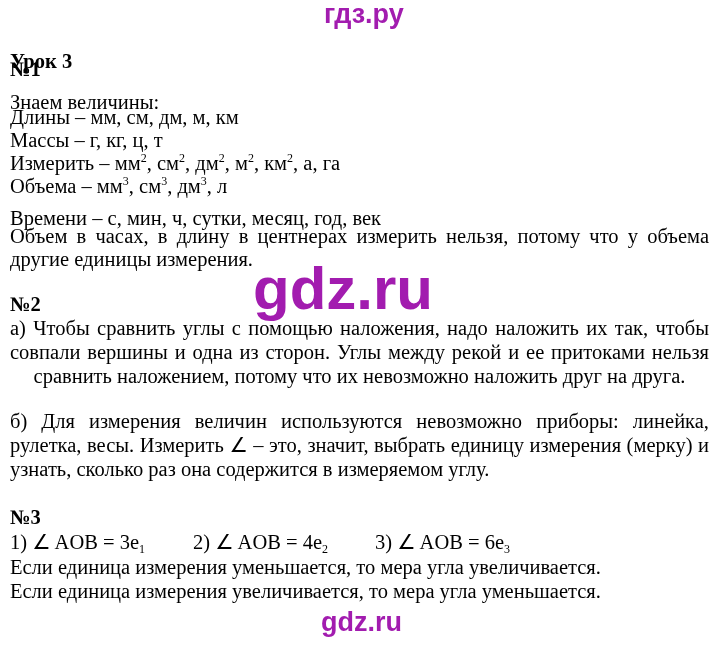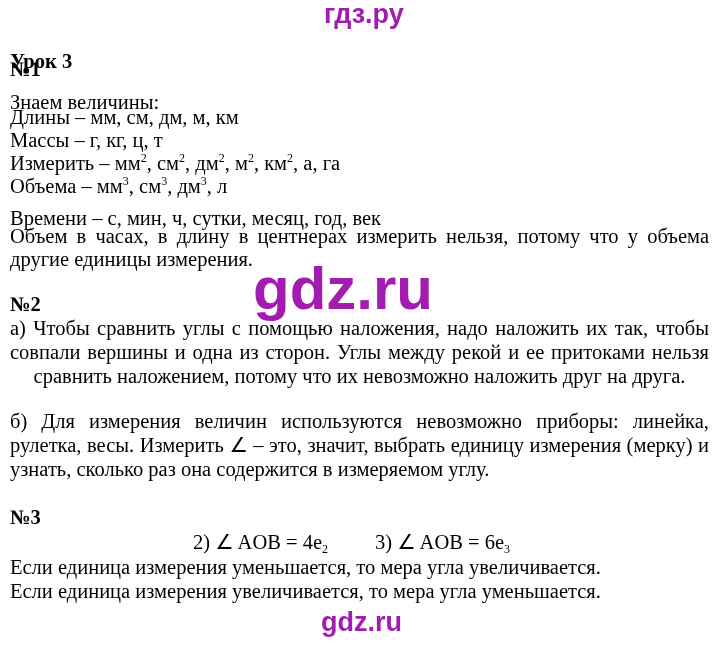--- a/index.html
+++ b/index.html
@@ -76,18 +76,19 @@
   <div class="line just" style="top:340px;">совпали вершины и одна из сторон. Углы между рекой и ее притоками нельзя</div>
   <div class="line" style="top:364px;text-align:center;">сравнить наложением, потому что их невозможно наложить друг на друга.</div>
   <div class="line just" style="top:409px;">б) Для измерения величин используются невозможно приборы: линейка,</div>
   <div class="line just" style="top:433px;">рулетка, весы. Измерить ∠ – это, значит, выбрать единицу измерения (мерку) и</div>
   <div class="line" style="top:457px;">узнать, сколько раз она содержится в измеряемом углу.</div>
 </section>
 
 <section>
   <div class="line bold" style="top:505px;">№3</div>
   <div class="line" style="top:530px; height:26px;">
+    <span class="col" style="left:0px;"><span>1) ∠ AOB = 3e</span><sub>1</sub></span>
     <span class="col" style="left:183px;"><span>2) ∠ AOB = 4e</span><sub>2</sub></span>
     <span class="col" style="left:365px;"><span>3) ∠ AOB = 6e</span><sub>3</sub></span>
   </div>
   <div class="line" style="top:555px;">Если единица измерения уменьшается, то мера угла увеличивается.</div>
   <div class="line" style="top:579px;">Если единица измерения увеличивается, то мера угла уменьшается.</div>
 </section>
 
 </body></html>

